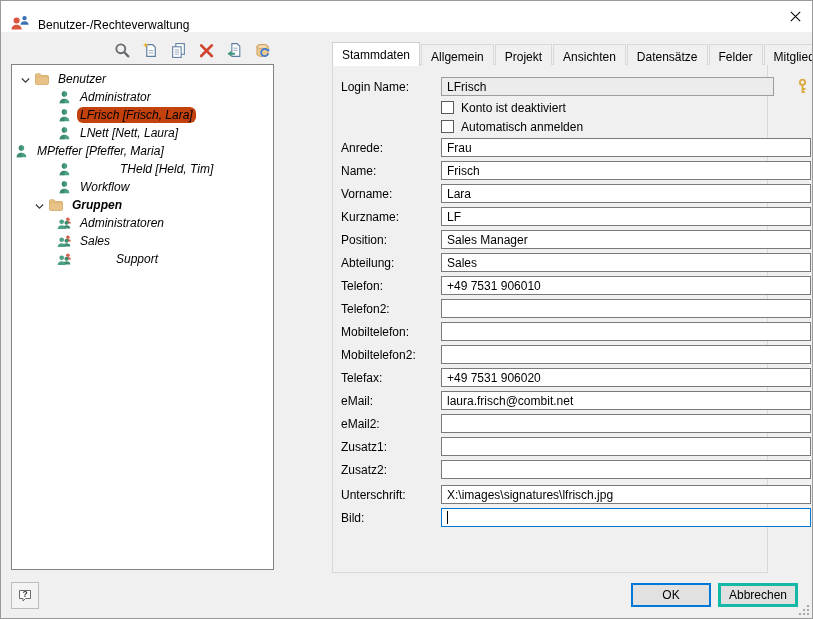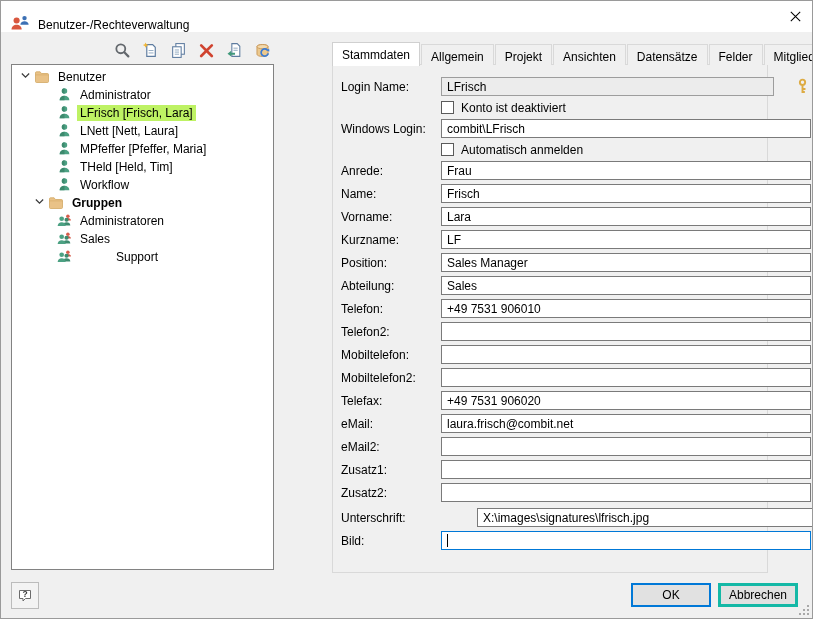--- a/index.html
+++ b/index.html
@@ -13,36 +13,36 @@
   
   .titlebar{height:31px;background:#ffffff;display:flex;align-items:flex-end;padding:0 0 0 10px;}
   .titlebar .app-ico{width:19px;height:17px;margin-right:8px;display:flex;align-items:center;}
   .title-text{font-size:12px;color:#000;}
   .close-btn{margin-left:auto;width:34px;height:31px;display:flex;align-items:center;justify-content:center;background:transparent;border:none;padding:0;}
   
   .left-col{position:absolute;left:10px;top:36px;width:263px;}
   .toolbar{display:flex;justify-content:flex-end;align-items:center;gap:7px;height:27px;padding-right:1px;}
   .tb-btn{width:21px;height:21px;border:none;background:transparent;padding:1px;display:flex;align-items:center;justify-content:center;}
   .tree-panel{border:1px solid #828282;background:#fff;height:506px;overflow:hidden;padding-top:4px;}
-  .tree-row{height:18px;display:flex;align-items:flex-start;white-space:nowrap;}
+  .tree-row{height:18px;display:flex;align-items:flex-end;white-space:nowrap;font-style:italic;}
   .tree-row .chev{width:16px;display:flex;justify-content:center;align-items:center;flex:none;}
   .tree-ico{width:18px;display:flex;justify-content:center;align-items:center;flex:none;margin-right:4px;}
   .tree-label{padding:1px 3px;}
-  .tree-label.sel{background:#bef264;}
+  .tree-label.sel{background:#c2410c;border-radius:6px;}
   .bold{font-weight:bold;}
   
   .right-col{position:absolute;left:283px;top:40px;width:436px;height:532px;display:flex;flex-direction:column;margin-left:48px;}
   .tab-bar{display:flex;align-items:flex-end;height:24px;position:relative;z-index:2;}
   .tab{height:21px;padding:3px 9px 0;background:#f0f0f0;border:1px solid #d9d9d9;border-bottom:none;margin-right:1px;display:flex;align-items:center;}
   .tab.active{height:24px;background:#fff;border-color:#d0d0d0;margin-bottom:-1px;z-index:3;padding-top:0;}
   .tab-panel{flex:1;border:1px solid #d9d9d9;background:#f0f0f0;margin-top:-1px;padding:12px 0 0 8px;}
   
   .form-row{display:flex;align-items:center;margin-bottom:4px;height:19px;}
   .form-row.cb{height:15px;margin-bottom:4px;}
-  .form-row.gap{margin-top:6px;gap:36px;}
+  .form-row.gap{margin-top:6px;}
   .f-label{width:100px;flex:none;}
   .f-input{height:19px;border:1px solid #7a7a7a;background:#fff;display:flex;align-items:center;padding:0 5px;width:370px;flex:none;overflow:hidden;}
   .f-input.w-short{width:333px;}
   .f-input.disabled{background:#ececec;border-color:#9d9d9d;}
   .f-input.focused{border-color:#0078d7;}
   .f-value{white-space:nowrap;}
   .caret{width:1px;height:13px;background:#000;display:inline-block;}
   .row-ico{border:none;background:transparent;padding:0;width:18px;height:18px;display:flex;align-items:center;justify-content:center;flex:none;}
   .ml19{margin-left:19px;} .ml10{margin-left:10px;}
   .cb-spacer{width:100px;flex:none;}
@@ -188,34 +188,34 @@
               <svg viewBox="0 0 16 16" width="15" height="15">
                 <circle cx="8" cy="4.3" r="2.9" fill="#4ca183"></circle>
                 <path d="M2.8 14c0-2.9 2.3-4.7 5.2-4.7s5.2 1.8 5.2 4.7z" fill="#4ca183"></path>
                 <path d="M8 1.4a2.9 2.9 0 000 5.8z" fill="#3d8a6e"></path>
                 <path d="M8 9.3c-2.9 0-5.2 1.8-5.2 4.7H8z" fill="#3d8a6e"></path>
               </svg>
             </span>
           </span>
           <span class="tree-label">LNett [Nett, Laura]</span>
         </div>
-        <div class="tree-row" style="padding-left: 43px;">
+        <div class="tree-row" style="">
           <span class="tree-ico">
             <span class="icon ">
               <svg viewBox="0 0 16 16" width="15" height="15">
                 <circle cx="8" cy="4.3" r="2.9" fill="#4ca183"></circle>
                 <path d="M2.8 14c0-2.9 2.3-4.7 5.2-4.7s5.2 1.8 5.2 4.7z" fill="#4ca183"></path>
                 <path d="M8 1.4a2.9 2.9 0 000 5.8z" fill="#3d8a6e"></path>
                 <path d="M8 9.3c-2.9 0-5.2 1.8-5.2 4.7H8z" fill="#3d8a6e"></path>
               </svg>
             </span>
           </span>
           <span class="tree-label">MPfeffer [Pfeffer, Maria]</span>
         </div>
-        <div class="tree-row" style="padding-left: 43px;">
+        <div class="tree-row" style="padding-left: 43px; gap: 40px;">
           <span class="tree-ico">
             <span class="icon ">
               <svg viewBox="0 0 16 16" width="15" height="15">
                 <circle cx="8" cy="4.3" r="2.9" fill="#4ca183"></circle>
                 <path d="M2.8 14c0-2.9 2.3-4.7 5.2-4.7s5.2 1.8 5.2 4.7z" fill="#4ca183"></path>
                 <path d="M8 1.4a2.9 2.9 0 000 5.8z" fill="#3d8a6e"></path>
                 <path d="M8 9.3c-2.9 0-5.2 1.8-5.2 4.7H8z" fill="#3d8a6e"></path>
               </svg>
             </span>
           </span>
@@ -345,36 +345,20 @@
                 <path d="M8.8 10.2c0-.7 1.4-1.2 3.1-1.2s3.1.5 3.1 1.2v3.6c0 .7-1.4 1.2-3.1 1.2s-3.1-.5-3.1-1.2z" fill="#ecc98e" stroke="#c9985a" stroke-width=".8"></path>
                 <ellipse cx="11.9" cy="10.2" rx="3.1" ry="1.2" fill="#f3daad" stroke="#c9985a" stroke-width=".8"></ellipse>
               </svg>
             </span>
           </button>
         </div>
         <div class="form-row cb">
           <span class="cb-spacer"></span>
           <button class="checkbox"></button>
           <span class="cb-label">Konto ist deaktiviert</span>
-        </div>
-        <div class="form-row">
-          <label class="f-label">Windows Login:</label>
-          <div class="f-input">
-            <span class="f-value">combit\LFrisch</span>
-          </div>
-          <button class="row-ico ml10">
-            <span class="icon ">
-              <svg viewBox="0 0 16 16" width="17" height="17">
-                <circle cx="5.3" cy="5" r="2.7" fill="#4ca183"></circle>
-                <path d="M.8 13.6c0-2.6 2-4.1 4.5-4.1s4.5 1.5 4.5 4.1z" fill="#4ca183"></path>
-                <path d="M8.9 10c0-.7 1.4-1.3 3.1-1.3s3.1.6 3.1 1.3v3.7c0 .7-1.4 1.3-3.1 1.3s-3.1-.6-3.1-1.3z" fill="#ecc98e" stroke="#c9985a" stroke-width=".8"></path>
-                <ellipse cx="12" cy="10" rx="3.1" ry="1.3" fill="#f3daad" stroke="#c9985a" stroke-width=".8"></ellipse>
-              </svg>
-            </span>
-          </button>
         </div>
         <div class="form-row cb">
           <span class="cb-spacer"></span>
           <button class="checkbox"></button>
           <span class="cb-label">Automatisch anmelden</span>
         </div>
         <div class="form-row">
           <label class="f-label">Anrede:</label>
           <div class="f-input">
             <span class="f-value">Frau</span>

